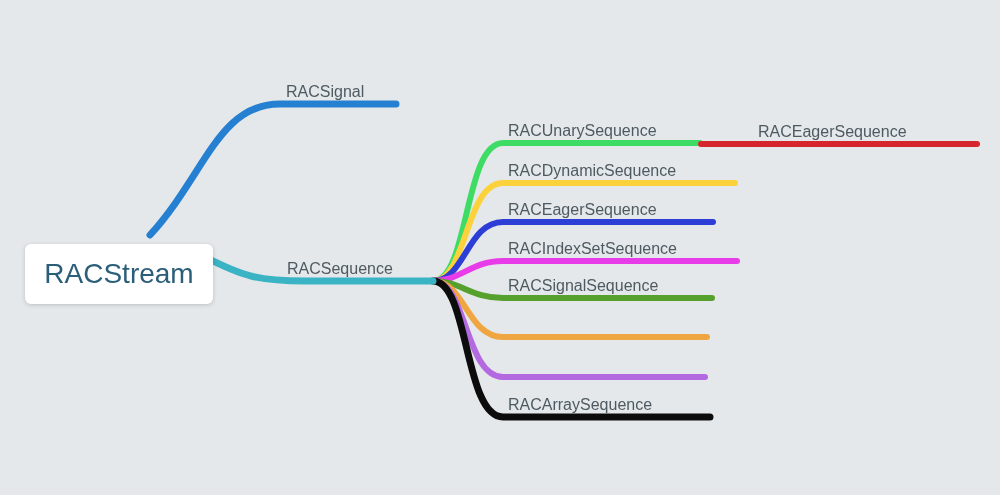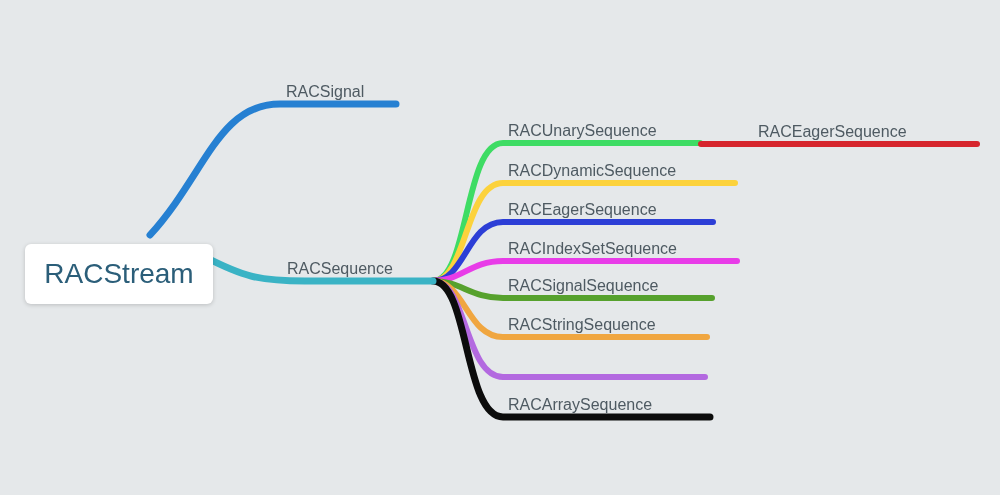--- a/index.html
+++ b/index.html
@@ -96,16 +96,15 @@
 
   <div class="node-label lbl-racsignal">RACSignal</div>
   <div class="node-label lbl-racsequence">RACSequence</div>
 
   <div class="node-label lbl-racarray">RACUnarySequence</div>
   <div class="node-label lbl-raceager">RACEagerSequence</div>
   <div class="node-label lbl-racdynamic">RACDynamicSequence</div>
   <div class="node-label lbl-racempty">RACEagerSequence</div>
   <div class="node-label lbl-racindexset">RACIndexSetSequence</div>
   <div class="node-label lbl-racsignalseq">RACSignalSequence</div>
-  <div class="node-label lbl-racstring">RACStringSequence</div>
   <div class="node-label lbl-racunary">RACArraySequence</div>
 
 </div>
 
 </body></html>

